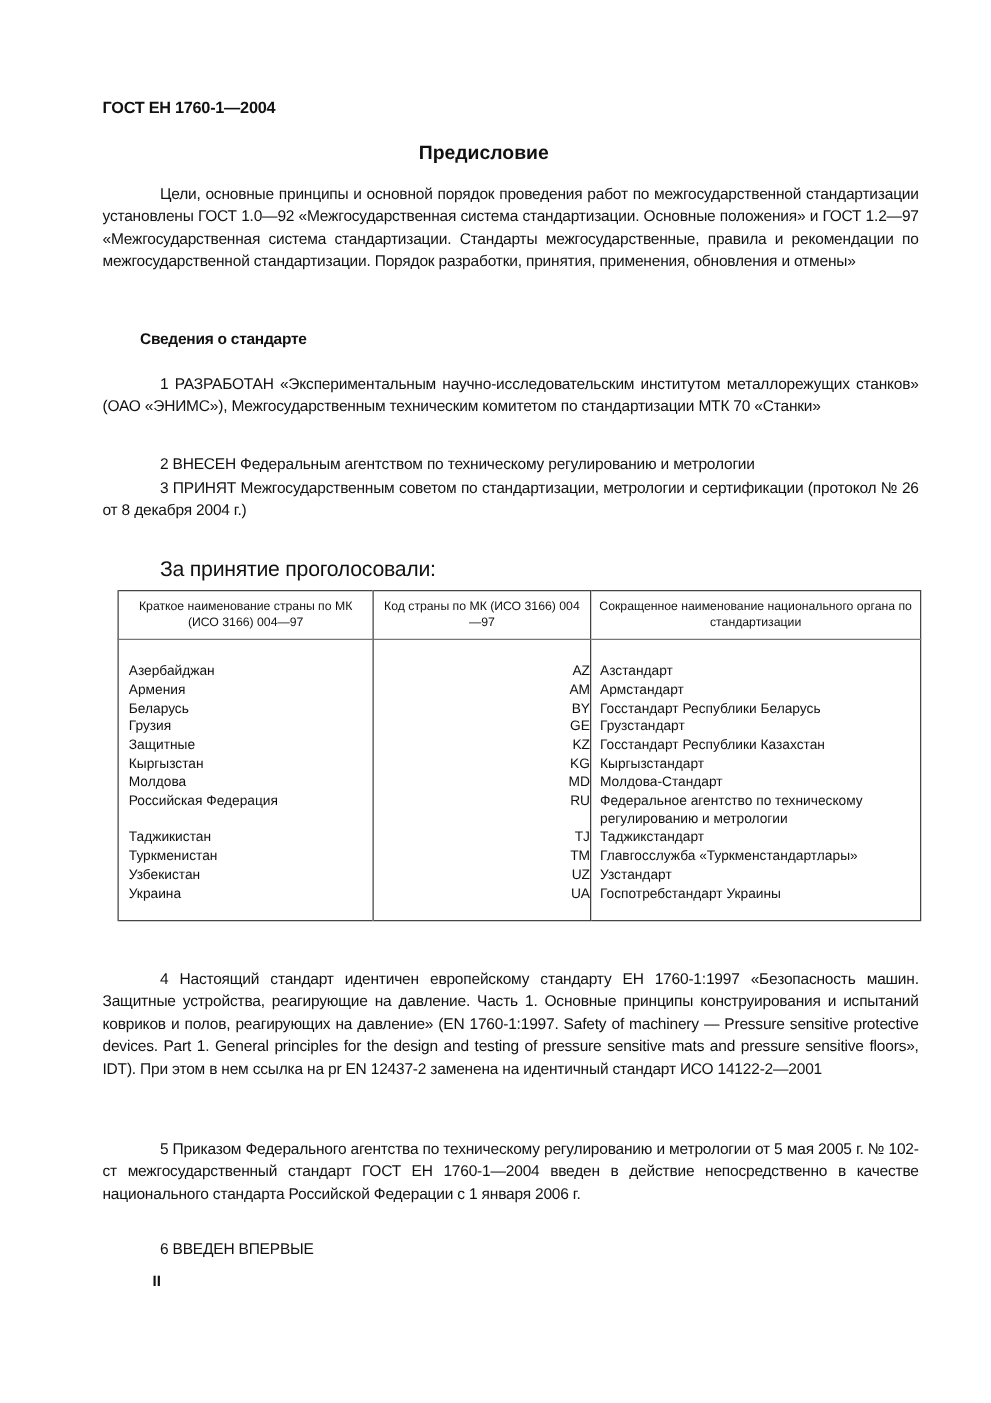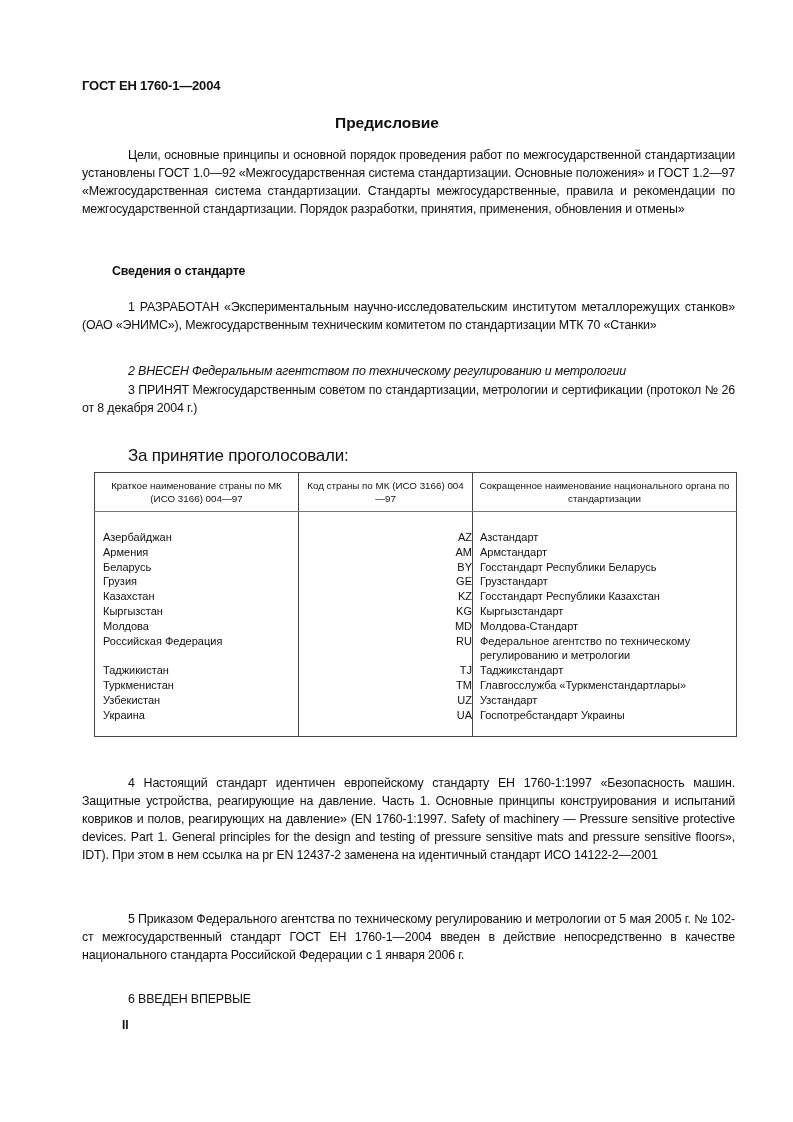--- a/index.html
+++ b/index.html
@@ -34,21 +34,21 @@
 <div class="abs doc-code">ГОСТ ЕН 1760-1—2004</div>
 
 <div class="abs title">Предисловие</div>
 
 <div class="abs para" style="top:146px;"><span class="indent"></span><span>Цели, основные принципы и основной порядок проведения работ по межгосударственной стандартизации установлены ГОСТ 1.0—92 «Межгосударственная система стандартизации. Основные положения» и ГОСТ 1.2—97 «Межгосударственная система стандартизации. Стандарты межгосударственные, правила и рекомендации по межгосударственной стандартизации. Порядок разработки, принятия, применения, обновления и отмены»</span></div>
 
 <div class="abs section-head" style="top:264px;">Сведения о стандарте</div>
 
 <div class="abs para" style="top:298px;"><span class="indent"></span><span>1  РАЗРАБОТАН «Экспериментальным научно-исследовательским институтом металлорежущих станков» (ОАО «ЭНИМС»), Межгосударственным техническим комитетом по стандартизации МТК 70 «Станки»</span></div>
 
-<div class="abs para" style="top:362px;font-style:italic;"><span class="indent"></span><span>2  ВНЕСЕН Федеральным агентством по техническому регулированию и метрологии</span></div>
+<div class="abs para" style="top:362px;"><span class="indent"></span><span>2  ВНЕСЕН Федеральным агентством по техническому регулированию и метрологии</span></div>
 
 <div class="abs para" style="top:381px;"><span class="indent"></span><span>3  ПРИНЯТ Межгосударственным советом по стандартизации, метрологии и сертификации (протокол № 26 от 8 декабря 2004 г.)</span></div>
 
 <div class="abs vote-label" style="top:446px;">За принятие проголосовали:</div>
 
 <table class="votes">
   <thead>
     <tr>
       <th class="col1">Краткое наименование страны по МК (ИСО 3166) 004—97</th>
       <th class="col2">Код страны по МК (ИСО 3166) 004—97</th>
@@ -56,21 +56,21 @@
     </tr>
   </thead>
   <tbody>
     <tr>
       <td class="c1">
           <div class="rows" id="col-country">
             <div class="cell-line">Азербайджан</div>
             <div class="cell-line">Армения</div>
             <div class="cell-line">Беларусь</div>
             <div class="cell-line">Грузия</div>
-            <div class="cell-line">Казахстан</div>
+            <div class="cell-line">Защитные</div>
             <div class="cell-line">Кыргызстан</div>
             <div class="cell-line">Молдова</div>
             <div class="cell-line">Российская Федерация</div>
             <div class="cell-line"></div>
             <div class="cell-line">Таджикистан</div>
             <div class="cell-line">Туркменистан</div>
             <div class="cell-line">Узбекистан</div>
             <div class="cell-line">Украина</div>
           </div>
         </td>

